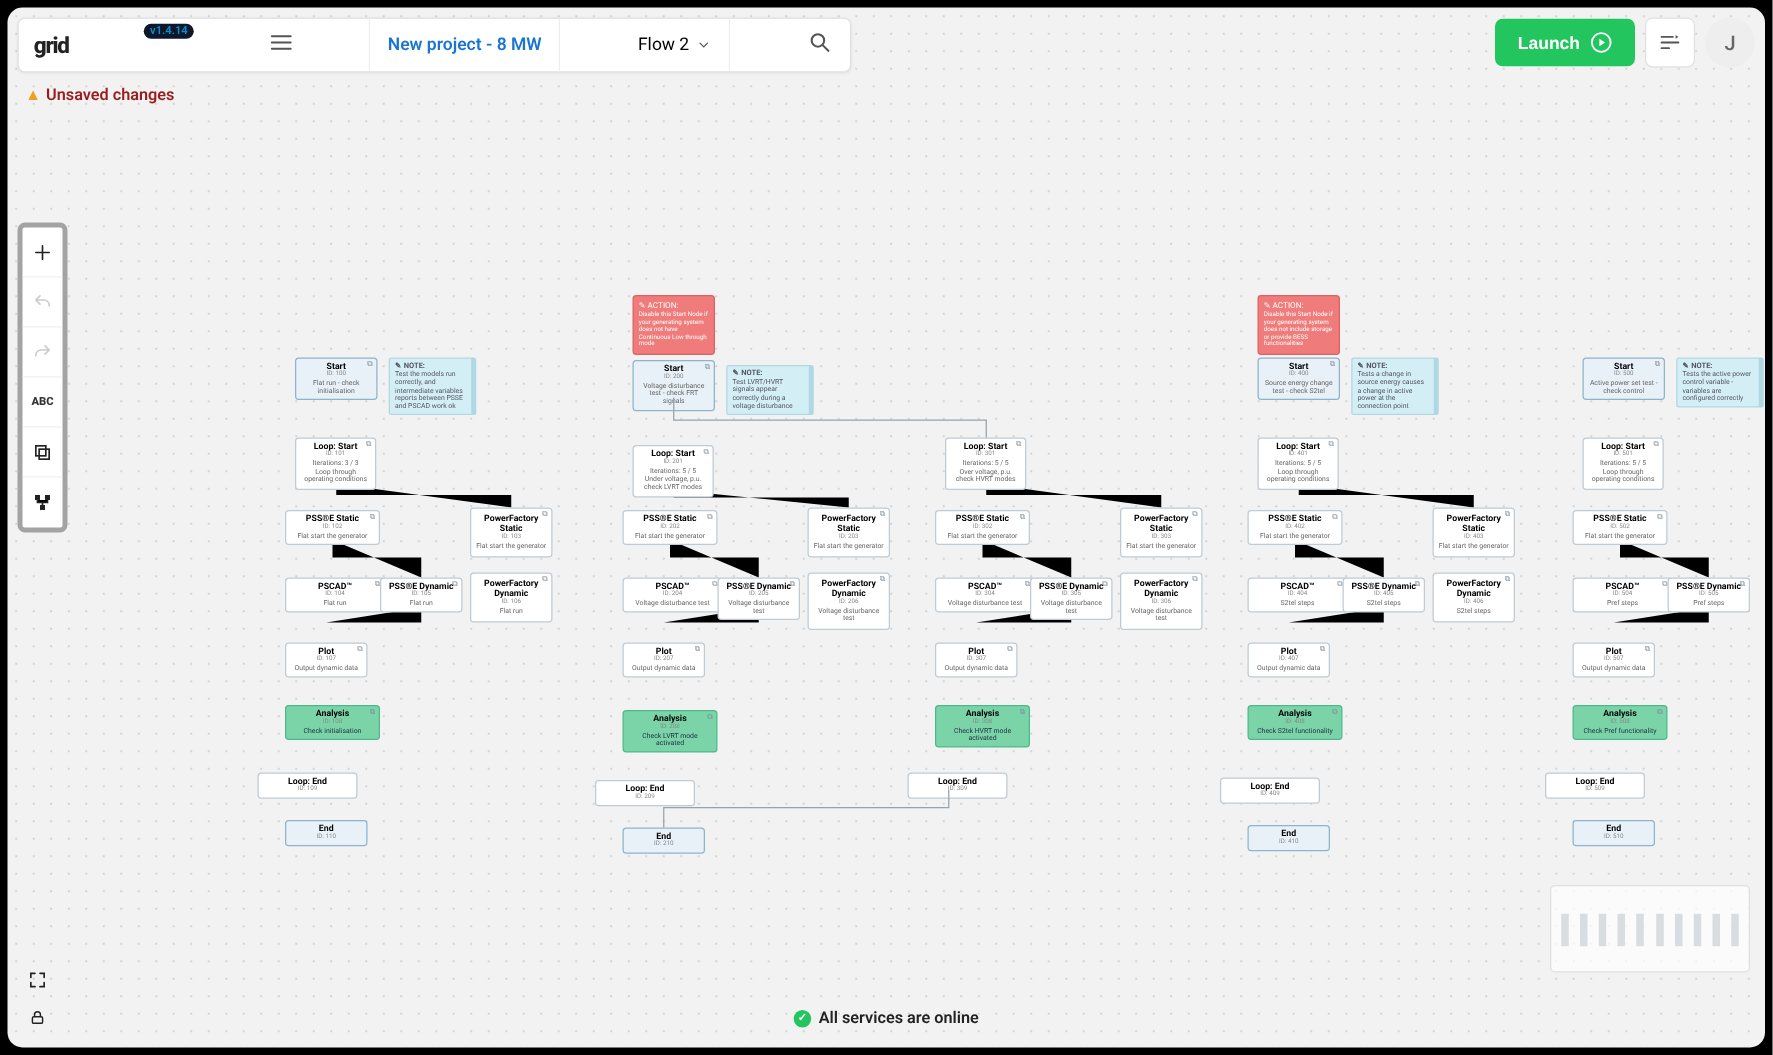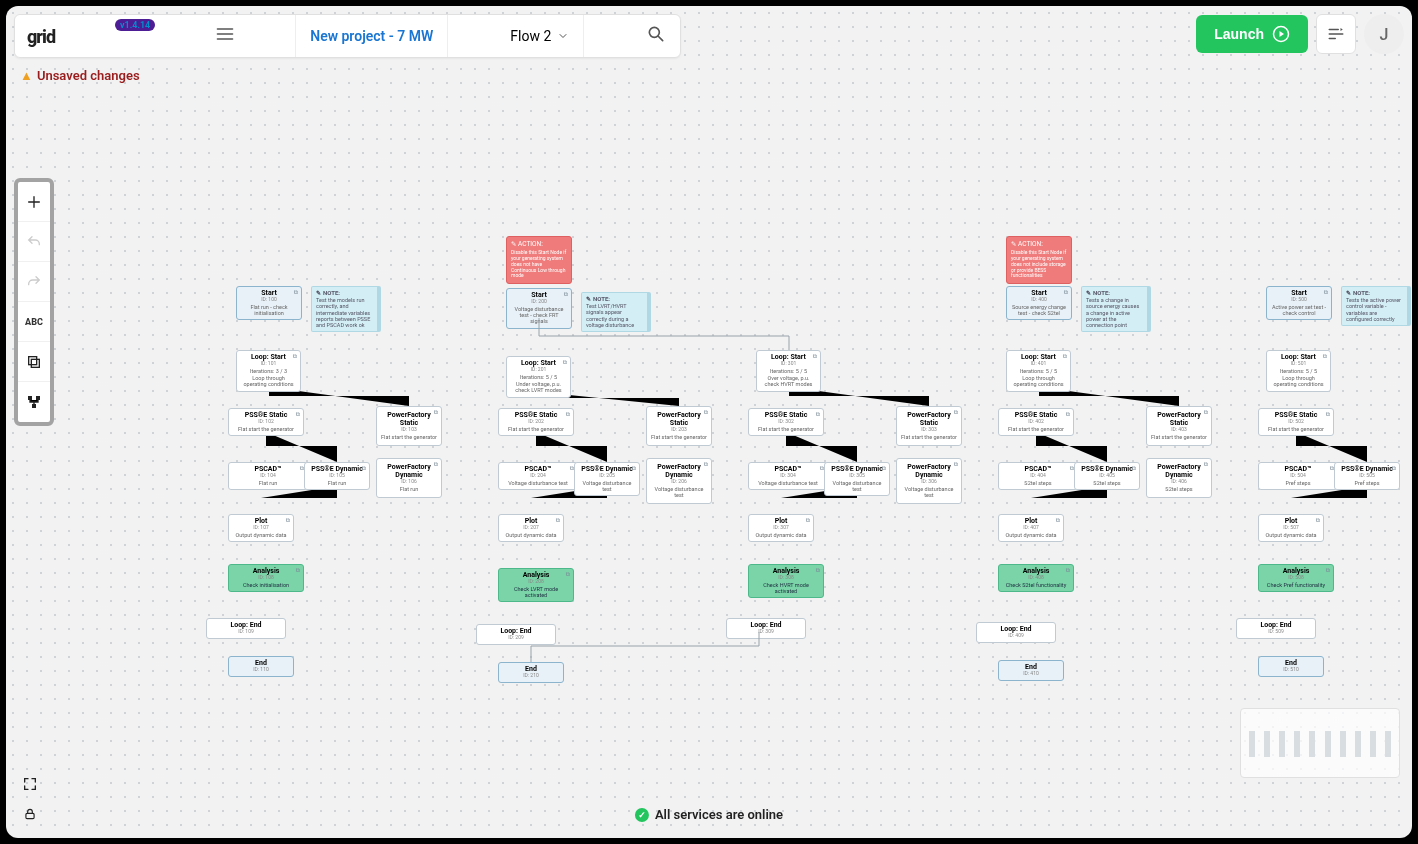--- a/index.html
+++ b/index.html
@@ -42,21 +42,21 @@
   display: flex;
   align-items: center;
   padding: 0 10px 0 12px;
   font-weight: 800;
   font-size: 18px;
   letter-spacing: -1px;
 }
 .version {
   font-size: 9px;
   color: #0090d0;
-  background: #4c1d95;
+  background: #0f172a;
   padding: 1px 5px;
   border-radius: 10px;
   margin-left: 2px;
   font-weight: 600;
   align-self: flex-start;
   margin-top: 4px;
 }
 .hamburger {
   padding: 0 12px;
   cursor: pointer;
@@ -304,21 +304,21 @@
     <div class="logo">
       <span style="color:#222">gr</span>
         <span style="color:#222">id</span>
     </div>
     <span class="version">v1.4.14</span>
     <div class="hamburger">
       <svg width="20" height="20" viewBox="0 0 24 24">
           <path d="M3 6h18M3 12h18M3 18h18" stroke="#555" stroke-width="2" stroke-linecap="round"></path>
         </svg>
     </div>
-    <div class="project-name">New project - 7 MW</div>
+    <div class="project-name">New project - 8 MW</div>
     <div class="flow-sel">
       <span>Flow 2</span>
       <svg width="12" height="12" viewBox="0 0 24 24">
           <path d="M6 9l6 6 6-6" stroke="#555" stroke-width="2" fill="none" stroke-linecap="round"></path>
         </svg>
     </div>
     <div class="search-btn">
       <svg width="20" height="20" viewBox="0 0 24 24">
           <circle cx="10" cy="10" r="6" stroke="#555" stroke-width="2" fill="none"></circle>
           <path d="M15 15l5 5" stroke="#555" stroke-width="2" stroke-linecap="round"></path>

